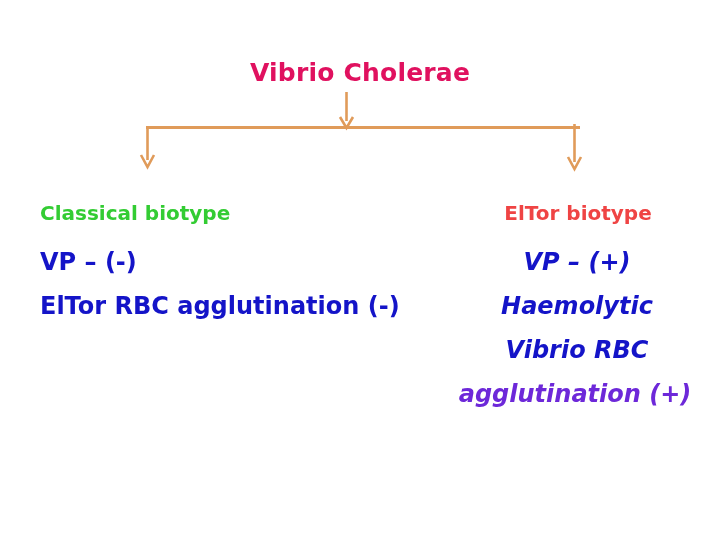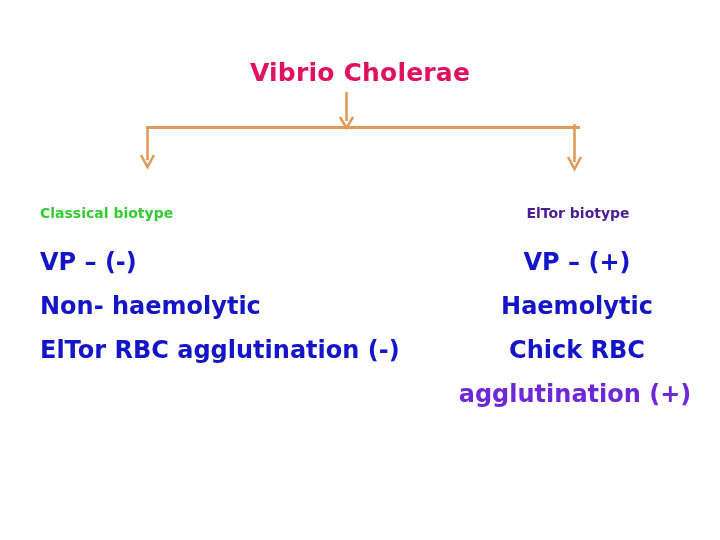--- a/index.html
+++ b/index.html
@@ -55,40 +55,41 @@
     text-align: left;
   }
   #col-right {
     left: 440px;
     width: 280px;
     text-align: center;
   }
 
   .col-heading {
     font-family: "DejaVu Sans", sans-serif;
-    font-size: 14px;
+    font-size: 20px;
     font-weight: bold;
     line-height: 34px;
     margin: 0 0 10px 0;
     white-space: nowrap;
   }
   #col-right .col-heading {
     margin-left: -4px;
   }
 
   .col-line {
     font-family: "DejaVu Sans", sans-serif;
     font-size: 24px;
     font-weight: bold;
     line-height: 44px;
     margin: 0;
     white-space: nowrap;
   }
   #col-right .col-line {
     margin-left: -6px;
+    font-style: italic;
   }
   #col-right .col-line.wrap-line {
     margin-left: -10px;
   }
 </style>
 </head>
 <body>
 
 <div id="slide" style="background: rgb(255, 255, 255);">
 
@@ -110,25 +111,24 @@
 
     <g>
       <line x1="574.5" y1="124" x2="574.5" y2="162" stroke="#E09B5A" stroke-width="2.6" stroke-linecap="butt"></line>
       <polyline points="568,157 574.5,169 581,157" fill="none" stroke="#E09B5A" stroke-width="2.6" stroke-linecap="butt" stroke-linejoin="miter"></polyline>
     </g>
   </svg>
 
   <div id="col-left" class="column">
     <div class="col-heading" style="color: rgb(51, 204, 51);">Classical biotype</div>
     <div class="col-line" style="color: rgb(20, 20, 200);">VP – (-)</div>
-    <div class="col-line" style="color: rgb(20, 20, 200);">Non- haemolytic</div>
     <div class="col-line" style="color: rgb(20, 20, 200);">ElTor RBC agglutination (-)</div>
   </div>
 
   <div id="col-right" class="column">
-    <div class="col-heading" style="color: #4c1d95;">ElTor biotype</div>
+    <div class="col-heading" style="color: #ef4444;">ElTor biotype</div>
     <div class="col-line" style="color: rgb(20, 20, 200);">VP –  (+)</div>
     <div class="col-line" style="color: rgb(20, 20, 200); text-align: center;">Haemolytic</div>
-    <div class="col-line" style="color: rgb(20, 20, 200);">Chick RBC</div>
+    <div class="col-line" style="color: rgb(20, 20, 200);">Vibrio RBC</div>
     <div class="col-line wrap-line" style="color: #6d28d9;">agglutination (+)</div>
   </div>
 
 </div>
 
 </body></html>

